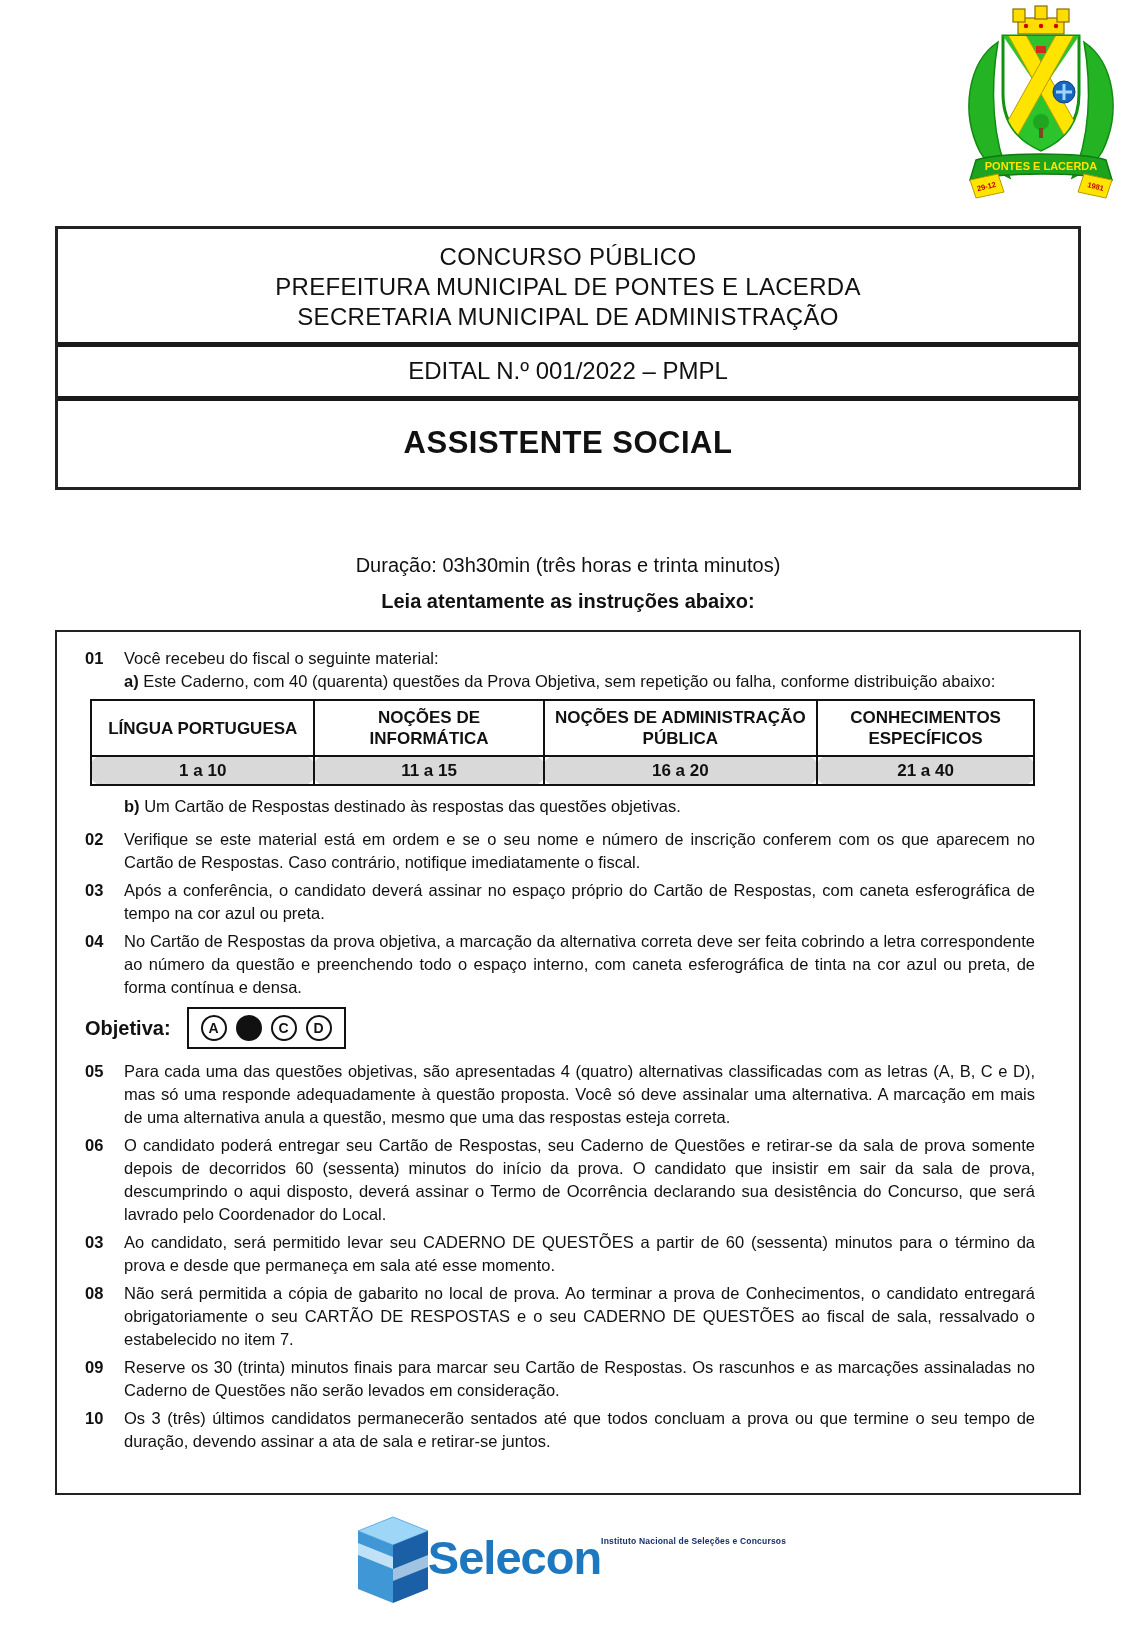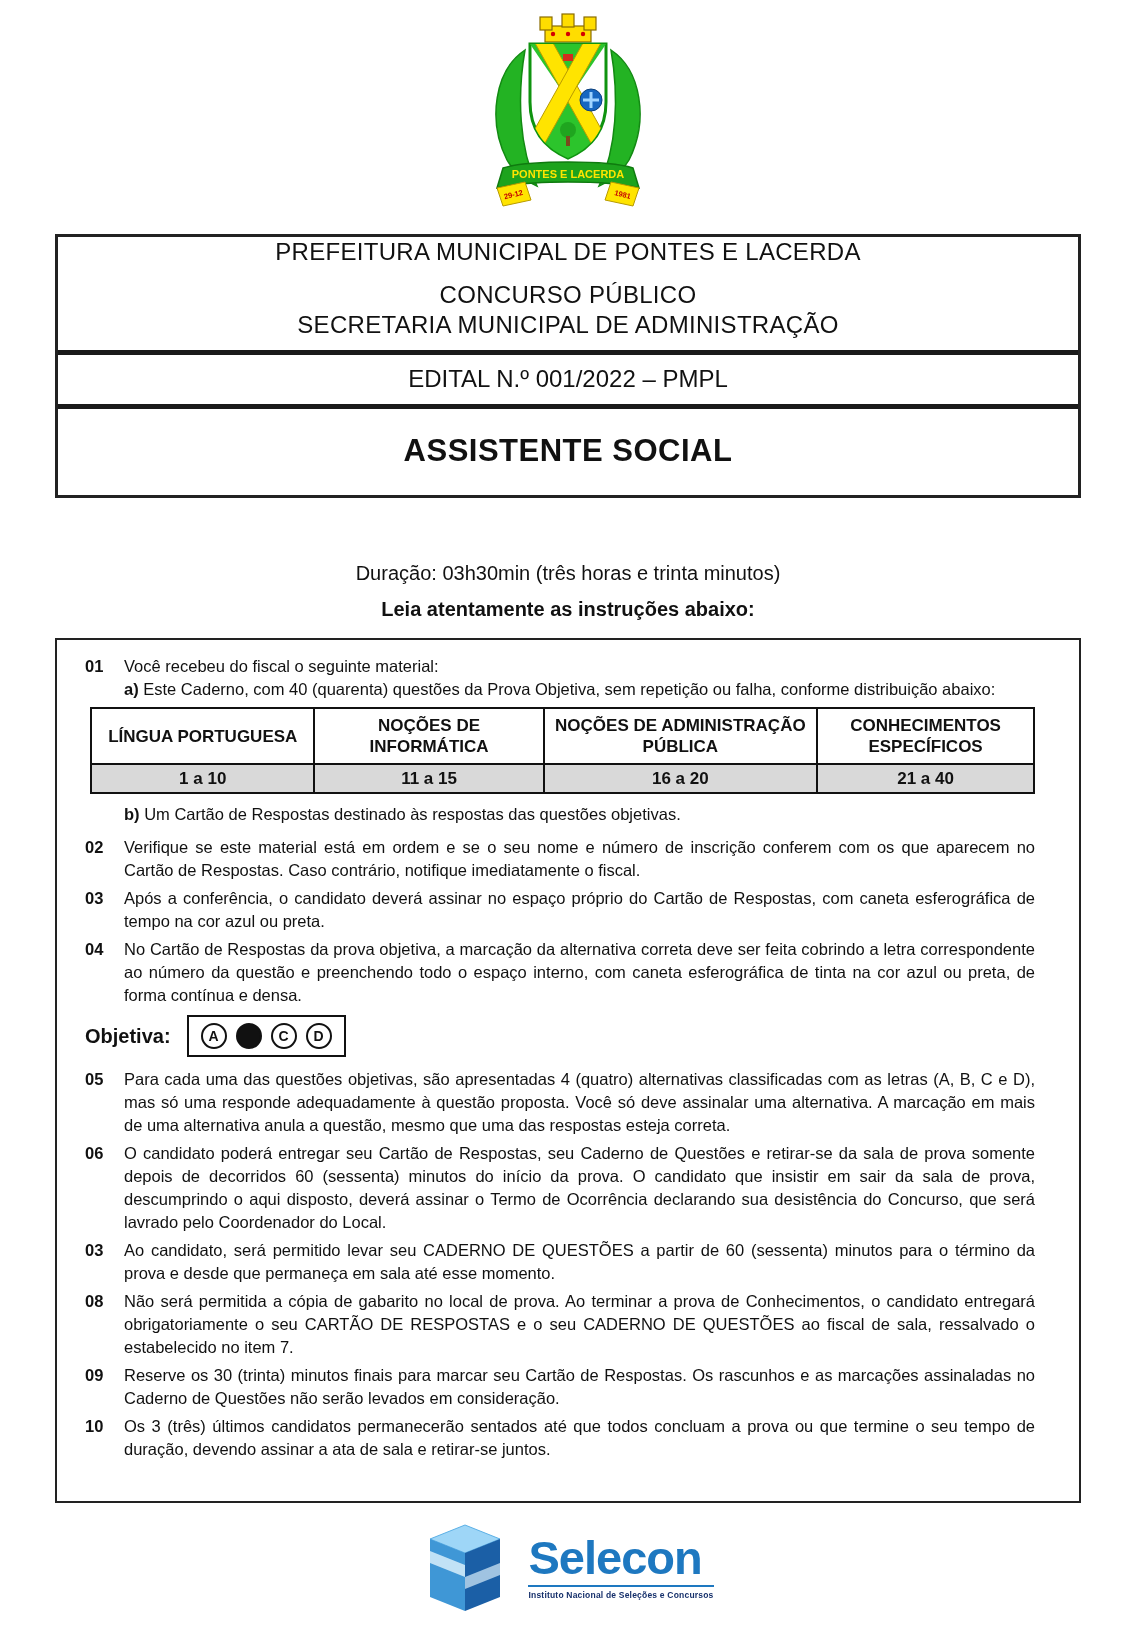--- a/index.html
+++ b/index.html
@@ -2,21 +2,21 @@
 <html><head>
 <meta charset="utf-8">
 <style>
   * { margin:0; padding:0; box-sizing:border-box; }
   html,body { background:#ffffff; }
   body {
     width:1136px; height:1643px; overflow:hidden; position:relative;
     font-family:"Liberation Sans", sans-serif; color:#111;
   }
   
-  .crest-wrap { padding-top:12px; text-align:center; }
+  .crest-wrap { padding-top:4px; text-align:right; }
 
   
   .header-box { margin:20px 55px 0; border:3px solid #222; text-align:center; }
   .header-title { font-size:24px; line-height:30px; letter-spacing:0.3px; }
   .header-title.first { padding-top:13px; }
   .thick-rule { height:5px; background:#1a1a1a; margin-top:10px; }
   .edital { font-size:24px; line-height:30px; margin-top:9px; }
   .position-title { font-size:31px; font-weight:bold; letter-spacing:0.5px; margin:24px 8px 26px; }
 
   
@@ -29,34 +29,34 @@
   .instructions-box { margin:16px 55px 0; border:2px solid #222; padding:15px 44px 40px 28px; }
   .instr-row { display:flex; margin-bottom:5px; }
   .instr-num { width:39px; flex-shrink:0; font-weight:bold; font-size:16.5px; line-height:23px; }
   .instr-body { flex:1; font-size:16.5px; line-height:23px; text-align:justify; }
   .sub-label { font-weight:bold; }
 
   
   .dist-table { width:calc(100% - 5px); margin:6px 0 9px 5px; border-collapse:collapse; table-layout:fixed; }
   .dist-table th, .dist-table td { border:2px solid #111; text-align:center; font-weight:bold; font-size:17px; }
   .dist-table th { padding:6px 4px; line-height:21px; background:#ffffff; }
-  .dist-table td { background:#d9d9d9; padding:3px 4px; line-height:21px; }
+  .dist-table td { background:#d9d9d9; padding:3px 4px; line-height:21px;border-radius:10px; }
 
   
   .example-row { display:flex; align-items:center; margin:8px 0 11px; }
   .example-label { font-weight:bold; font-size:20px; }
   .example-box { border:2px solid #111; display:inline-flex; align-items:center; gap:9px; padding:6px 12px; margin-left:16px; }
   .bubble { width:26px; height:26px; border:2.5px solid #111; border-radius:50%;
             display:inline-flex; align-items:center; justify-content:center;
             font-weight:bold; font-size:14px; line-height:1; }
   .bubble.filled { background:#111; }
 
   
   .logo-row { margin-top:14px; display:flex; justify-content:center; align-items:center; }
-  .logo-text-col { margin-left:-8px; display:flex; flex-direction:column;padding-left:28px; }
+  .logo-text-col { margin-left:-8px; display:flex; flex-direction:row; }
   .logo-wordmark { font-size:47px; font-weight:bold; color:#1e78c0; line-height:50px; letter-spacing:-1px; }
   .logo-rule { height:2px; background:#1e78c0; margin-top:2px; }
   .logo-tagline { font-size:8.5px; font-weight:bold; color:#16306b; margin-top:3px; text-align:left; letter-spacing:0.2px; }
 </style>
 </head>
 <body>
 
 <div class="crest-wrap">
   <svg width="190" height="198" viewBox="0 0 190 198">
 
@@ -94,22 +94,22 @@
     <path d="M30,156 C55,148 135,148 160,156 L166,176 C135,168 55,168 24,176 Z" fill="#1da31d" stroke="#0f7a0f" stroke-width="1.5"></path>
     <text x="95" y="166" text-anchor="middle" font-size="11" font-weight="bold" fill="#ffe400">PONTES E LACERDA</text>
     <polygon points="24,176 52,170 58,188 30,194" fill="#ffe400" stroke="#b89b00"></polygon>
     <polygon points="166,176 138,170 132,188 160,194" fill="#ffe400" stroke="#b89b00"></polygon>
     <text x="41" y="185" text-anchor="middle" font-size="7.5" font-weight="bold" fill="#c40000" transform="rotate(-14 41 185)">29-12</text>
     <text x="149" y="185" text-anchor="middle" font-size="7.5" font-weight="bold" fill="#c40000" transform="rotate(14 149 185)">1981</text>
   </svg>
 </div>
 
 <div class="header-box">
+  <div class="header-title first">CONCURSO PÚBLICO</div>
   <div class="header-title">PREFEITURA MUNICIPAL DE PONTES E LACERDA</div>
-  <div class="header-title first">CONCURSO PÚBLICO</div>
   <div class="header-title">SECRETARIA MUNICIPAL DE ADMINISTRAÇÃO</div>
   <div class="thick-rule"></div>
   <div class="edital">EDITAL N.º 001/2022 – PMPL</div>
   <div class="thick-rule"></div>
   <div class="position-title">ASSISTENTE SOCIAL</div>
 </div>
 
 <div class="intro">
   <div class="duration-line">
     <span class="bold">Duração:</span>

